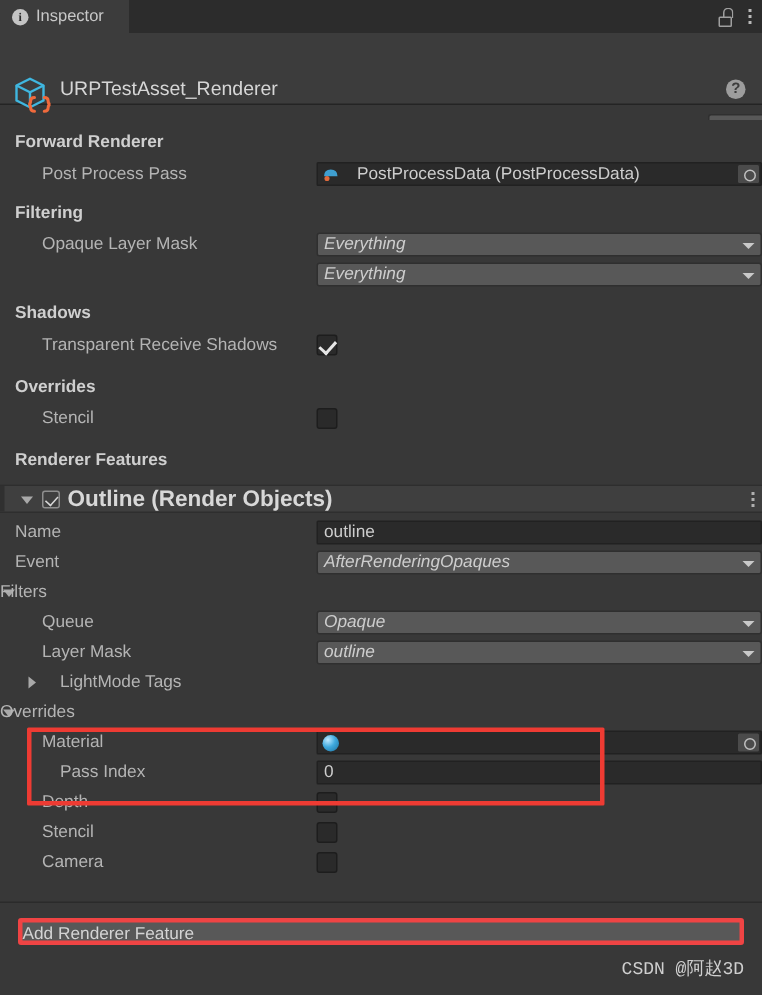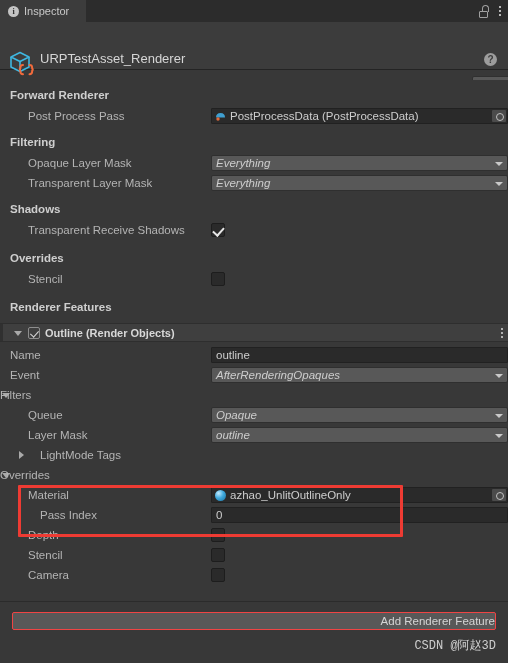--- a/index.html
+++ b/index.html
@@ -98,21 +98,21 @@
   .field.textfield {
     background: #2a2a2a; border: 1px solid #212121; border-radius: 1px;
     line-height: 14px; padding-left: 4px;
   }
   .field.dropdown {
     background: #585858; border: 1px solid #2f2f2f; border-radius: 2px;
     line-height: 14px; padding-left: 4px; font-style: italic;
   }
   .field.objectfield {
     background: #2a2a2a; border: 1px solid #212121; border-radius: 1px;
-    line-height: 14px; padding-left: 18px; display: flex; align-items: center;
+    line-height: 14px; padding-left: 26px; display: flex; align-items: center;
   }
   .caret {
     position: absolute; right: 4px; top: 6px;
     width: 0; height: 0;
     border-left: 4px solid transparent; border-right: 4px solid transparent;
     border-top: 4px solid #c9c9c9;
   }
   .picker {
     position: absolute; right: 1px; top: 1px; width: 14px; height: 12px;
     background: #4b4b4b; border-radius: 1px;
@@ -157,21 +157,21 @@
   .feature-header {
     position: relative; height: 19px; background: #3f3f3f;
     border-top: 1px solid #2e2e2e; border-bottom: 1px solid #2e2e2e;
     display: flex; align-items: center;
   }
   .feature-header::before {
     content: ""; position: absolute; left: 0; top: 0; bottom: 0;
     width: 3px; background: #303030;
   }
   .feature-title {
-    position: absolute; left: 45px; font-size: 11px; font-weight: bold; color: #d8d8d8;
+    position: absolute; left: 45px; font-size: 15px; font-weight: bold; color: #d8d8d8;
   }
   .feature-check {
     position: absolute; left: 28px; width: 12px; height: 12px;
     border: 1px solid #8e8e8e; border-radius: 2px; background: transparent;
   }
   .feature-check::after {
     content: ""; position: absolute; left: 3px; top: 1px;
     width: 4px; height: 7px;
     border: solid #d8d8d8; border-width: 0 1.6px 1.6px 0;
     transform: rotate(42deg);
@@ -187,22 +187,22 @@
     pointer-events: none;
   }
 
   
   .footer {
     position: absolute; left: 0; right: 0; bottom: 0; height: 62px;
     background: #383838; border-top: 1px solid #2b2b2b;
   }
   .add-feature-btn {
     position: absolute; left: 12px; right: 12px; top: 10px; height: 18px;
-    background: #585858; border: 1px solid #ef4444; border-radius: 2px;
-    color: #d4d4d4; font-size: 11.5px; line-height: 16px; text-align: right;
+    background: #585858; border: 3px solid #ef4444; border-radius: 2px;
+    color: #d4d4d4; font-size: 11.5px; line-height: 16px; text-align: left;
   }
   .watermark {
     position: absolute; right: 12px; top: 35px;
     font-size: 12px; color: #cfcfcf;
     font-family: Liberation Mono, monospace;
   }
 </style>
 </head>
 <body>
 
@@ -268,21 +268,20 @@
     <div class="section-title">Filtering</div>
     <div style="height:5px"></div>
     <div class="row">
       <span class="label">Opaque Layer Mask</span>
       <span class="field dropdown">
         <span>Everything</span>
         <span class="caret"></span>
       </span>
     </div>
     <div class="row">
-      <span class="label">Transparent Layer Mask</span>
       <span class="field dropdown">
         <span>Everything</span>
         <span class="caret"></span>
       </span>
     </div>
 
     <div style="height:10px"></div>
     <div class="section-title">Shadows</div>
     <div style="height:5px"></div>
     <div class="row">
@@ -350,21 +349,20 @@
     </div>
 
     <div class="row">
       <span class="tri down" style="left:2px; top:8px;"></span>
       <span class="label lvl1">Overrides</span>
     </div>
     <div class="row">
       <span class="label">Material</span>
       <span class="field objectfield">
         <span class="obj-icon-mat"></span>
-        <span>azhao_UnlitOutlineOnly</span>
         <span class="picker"></span>
       </span>
     </div>
     <div class="row">
       <span class="label indent2">Pass Index</span>
       <span class="field textfield">0</span>
     </div>
     <div class="row">
       <span class="label">Depth</span>
       <span class="checkbox"></span>

